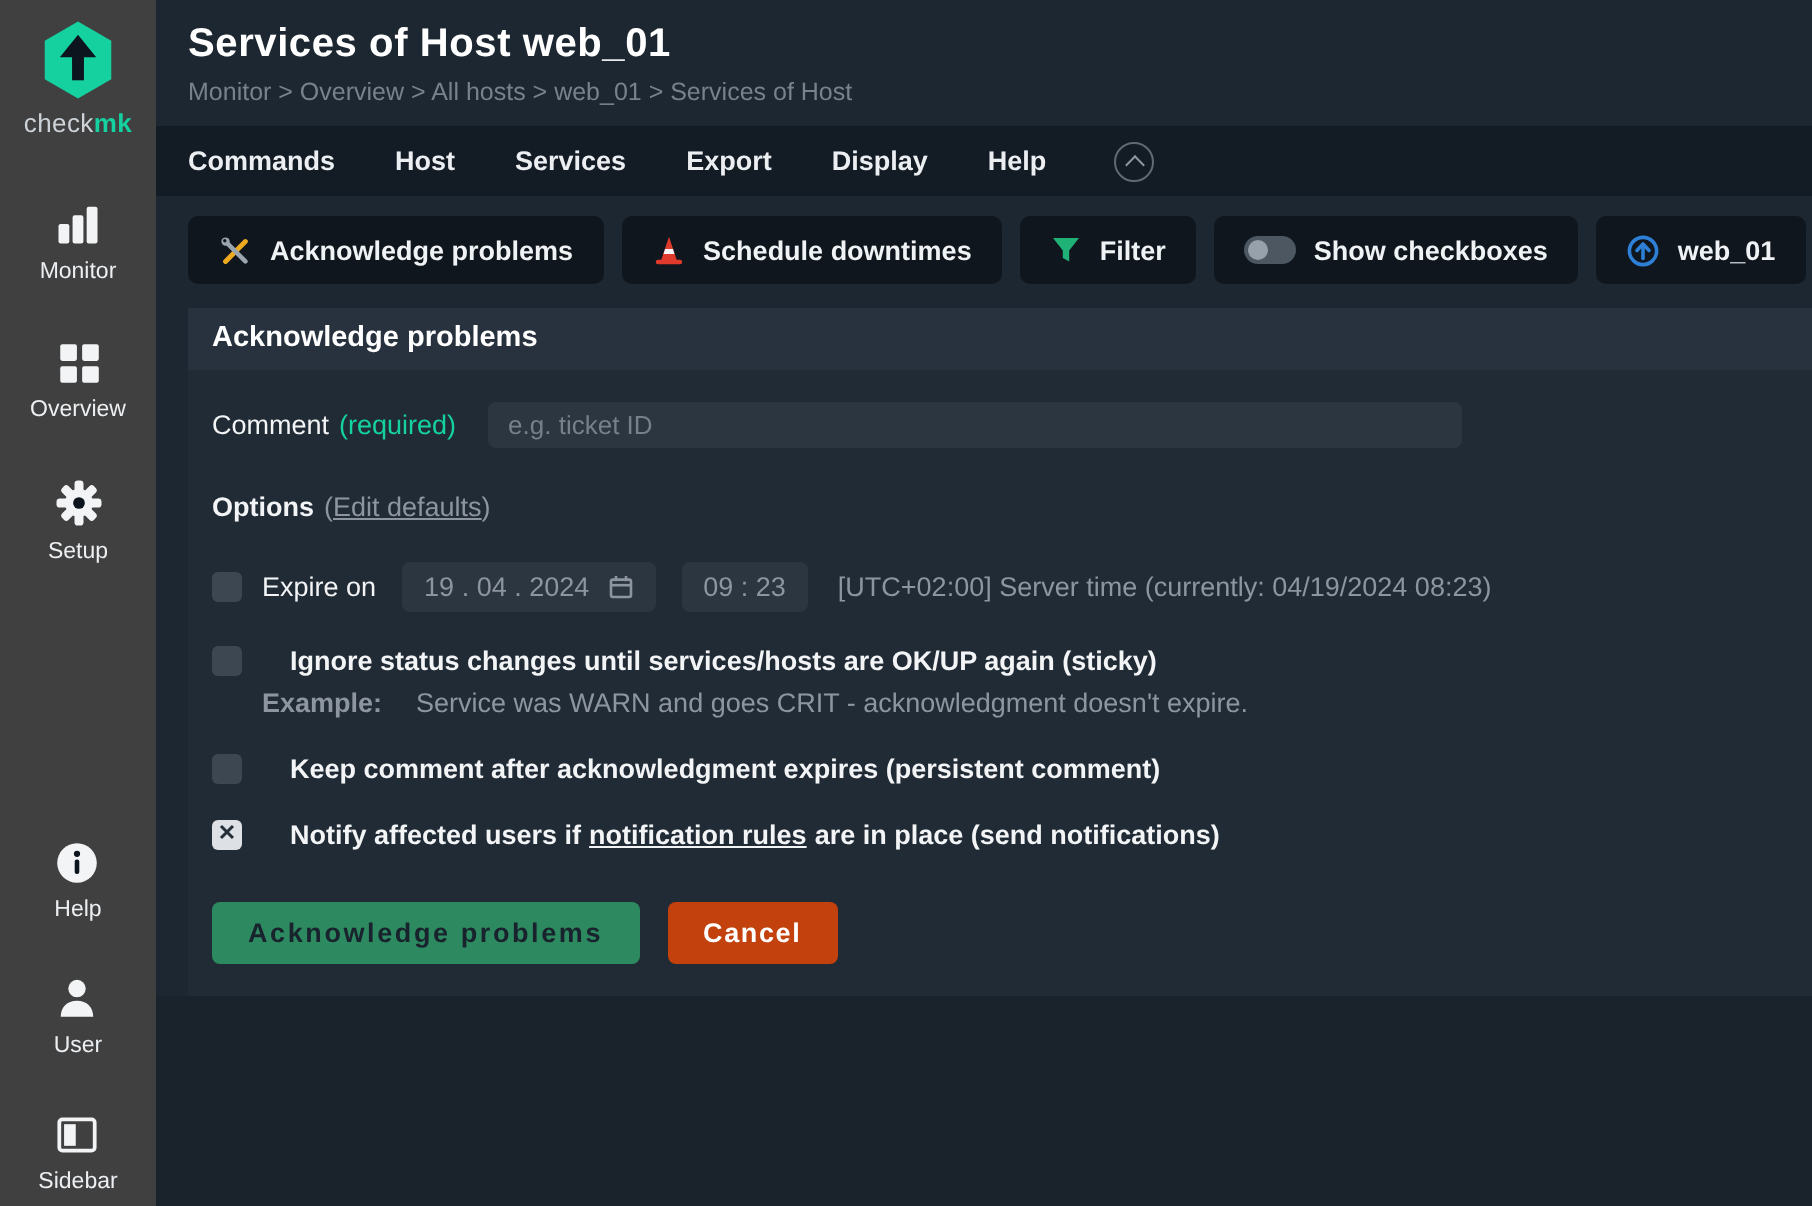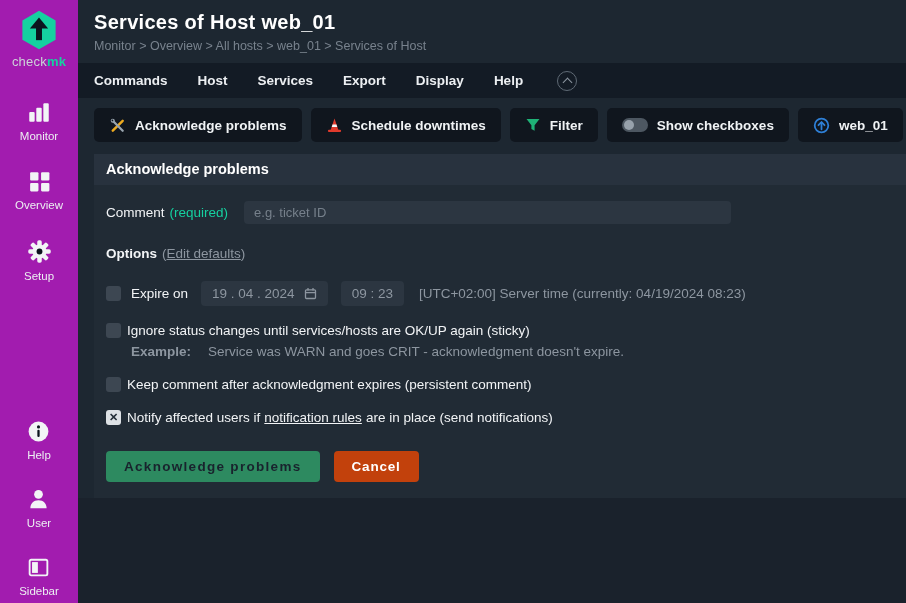--- a/index.html
+++ b/index.html
@@ -1,21 +1,21 @@
 <!DOCTYPE html>
 <html><head>
 <meta charset="utf-8">
 <style>
   * { margin:0; padding:0; box-sizing:border-box; }
   html,body { width:906px; height:603px; overflow:hidden; }
   body { font-family:"Liberation Sans", sans-serif; background:#1a222c; }
   .app { display:flex; width:906px; height:603px; }
 
   
-  .sidebar { width:78px; background:#a21caf; display:flex; flex-direction:column; align-items:center; flex-shrink:0; }
+  .sidebar { width:78px; background:#404040; display:flex; flex-direction:column; align-items:center; flex-shrink:0; }
   .logo { margin-top:8px; display:flex; flex-direction:column; align-items:center; cursor:pointer; }
   .logo-text { font-size:13px; margin-top:2px; color:#cdd3d9; letter-spacing:.2px; }
   .logo-text .accent { color:#15d1a0; font-weight:bold; }
   .nav-top { margin-top:30px; display:flex; flex-direction:column; gap:27px; }
   .nav-bottom { display:flex; flex-direction:column; gap:26px; margin-bottom:6px; }
   .spacer { flex:1; }
   .nav-item { display:flex; flex-direction:column; align-items:center; gap:5px; cursor:pointer; }
   .nav-item span { font-size:11.5px; color:#eceff2; }
 
   
@@ -49,21 +49,21 @@
   .hint .link { text-decoration:underline; cursor:pointer; }
   .checkbox { width:15px; height:15px; border-radius:3px; background:#3d4752; flex-shrink:0; cursor:pointer; }
   .checkbox.checked { background:#dde1e5; color:#242e38; font-size:11px; font-weight:bold; text-align:center; line-height:15px; }
   .expire-row { margin-top:20px; }
   .expire-row .lbl { margin:0 13px 0 10px; }
   .pill { display:flex; align-items:center; background:#2c3641; border-radius:4px; color:#8d96a0; font-size:13.5px; padding:5px 11px; cursor:pointer; }
   .pill svg { margin-left:9px; }
   .time-pill { margin-left:13px; }
   .tz-note { color:#8d96a0; margin-left:15px; white-space:nowrap; }
   .sticky-row { margin-top:17px; }
-  .row .cb-lbl { margin-left:6px; }
+  .row .cb-lbl { margin-left:24px;font-weight:bold; }
   .example-row { margin-top:6px; padding-left:37px; color:#8d96a0;gap:12px; }
   .example-row b { margin-right:5px; }
   .persistent-row { margin-top:18px; }
   .notify-row { margin-top:18px; }
   .u-link { text-decoration:underline; cursor:pointer; margin:0 4px; }
   .buttons-row { margin-top:26px; gap:14px; padding-bottom:16px; }
   .btn { border:none; border-radius:4px; font-family:"Liberation Sans",sans-serif; font-size:13.5px; font-weight:bold; padding:8px 18px; cursor:pointer; letter-spacing:1.3px; }
   .btn-submit { background:#2d8a60; color:#19232d; }
   .btn-cancel { background:#c2410c; color:#ffffff; letter-spacing:.8px; }
   .page-rest { flex:1; background:#1a222c; margin-top:0; }

